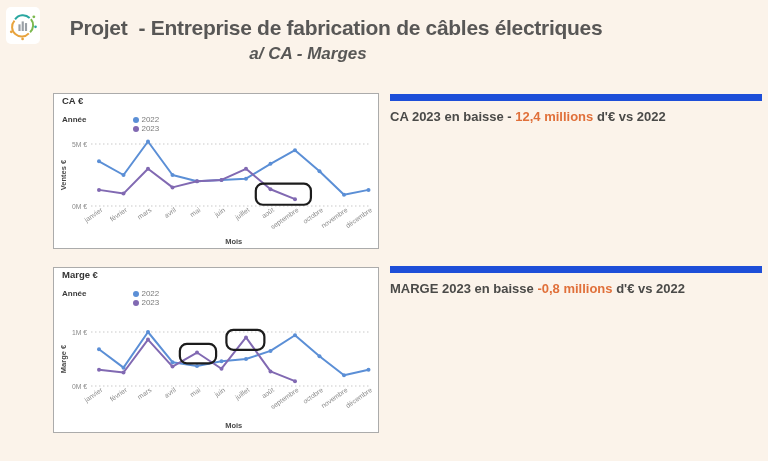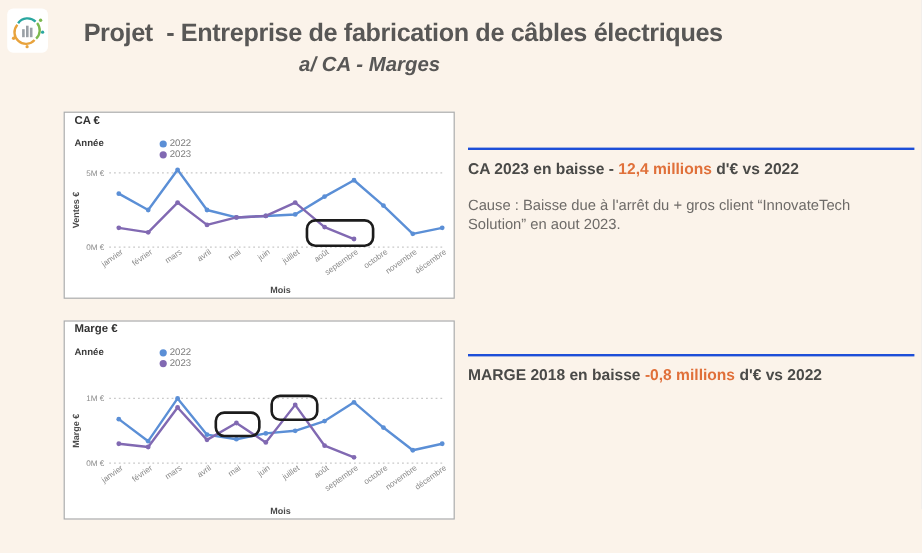--- a/index.html
+++ b/index.html
@@ -37,22 +37,22 @@
   .legend .legend-title{font-weight:bold;color:#3a3a3a;}
   .legend-item{display:flex;align-items:center;gap:2px;margin-left:40px;}
   .legend-dot{width:6px;height:6px;border-radius:50%;display:inline-block;}
   .card svg{position:absolute;left:0;top:0;}
   .tick{font-size:6.8px;fill:#8a8a8a;font-family:"Liberation Sans",sans-serif;}
   .axis-title{font-size:7.5px;font-weight:bold;fill:#4a4a4a;font-family:"Liberation Sans",sans-serif;}
   .grid{stroke:#c9c9c9;stroke-width:1;stroke-dasharray:1.5 2.5;}
   .callout{fill:none;stroke:#1c1c1c;stroke-width:2.2;}
   
   .note{
-    position:absolute;left:390px;width:372px;border-top:2px solid #1d4ed8;
-    color:#6E6B68;font-size:12.3px;line-height:1.32;margin-top:29px;
+    position:absolute;left:390px;width:372px;border-top:7px solid #1d4ed8;
+    color:#6E6B68;font-size:12.3px;line-height:1.32;
   }
   .note1{top:94px;}
   .note2{top:266px;}
   .note h3{
     margin:7px 0 0 0;font-size:13px;font-weight:bold;color:#4A4A48;letter-spacing:0;
   }
   .note p{margin:14px 0 0 0;max-width:348px;}
   .t-dark{color:#4A4A48;font-weight:bold;}
   .t-orange{color:#E0703A;font-weight:bold;}
   .t-blue{color:#2E6DB4;font-weight:bold;}
@@ -203,20 +203,19 @@
           <span class="legend-item">
             <span class="legend-dot" style="background: rgb(129, 105, 178);"></span>
             <span>2023</span>
           </span>
         </span>
     </div>
   </div>
 
   <div class="note note1">
     <h3><span class="t-dark">CA 2023 en baisse - </span><span class="t-orange">12,4 millions</span><span class="t-dark"> d'€ vs 2022</span></h3>
-    <p><span class="t-body">Cause : Baisse due à l'arrêt du + gros client “InnovateTech Solution” en aout 2023.</span></p>
   </div>
 
   <div class="note note2">
-    <h3><span class="t-dark">MARGE 2018 en baisse </span><span class="t-orange">-0,8 millions</span><span class="t-dark"> d'€ vs 2022</span></h3>
+    <h3><span class="t-dark">MARGE 2023 en baisse </span><span class="t-orange">-0,8 millions</span><span class="t-dark"> d'€ vs 2022</span></h3>
   </div>
 
 </div>
 
 </body></html>

